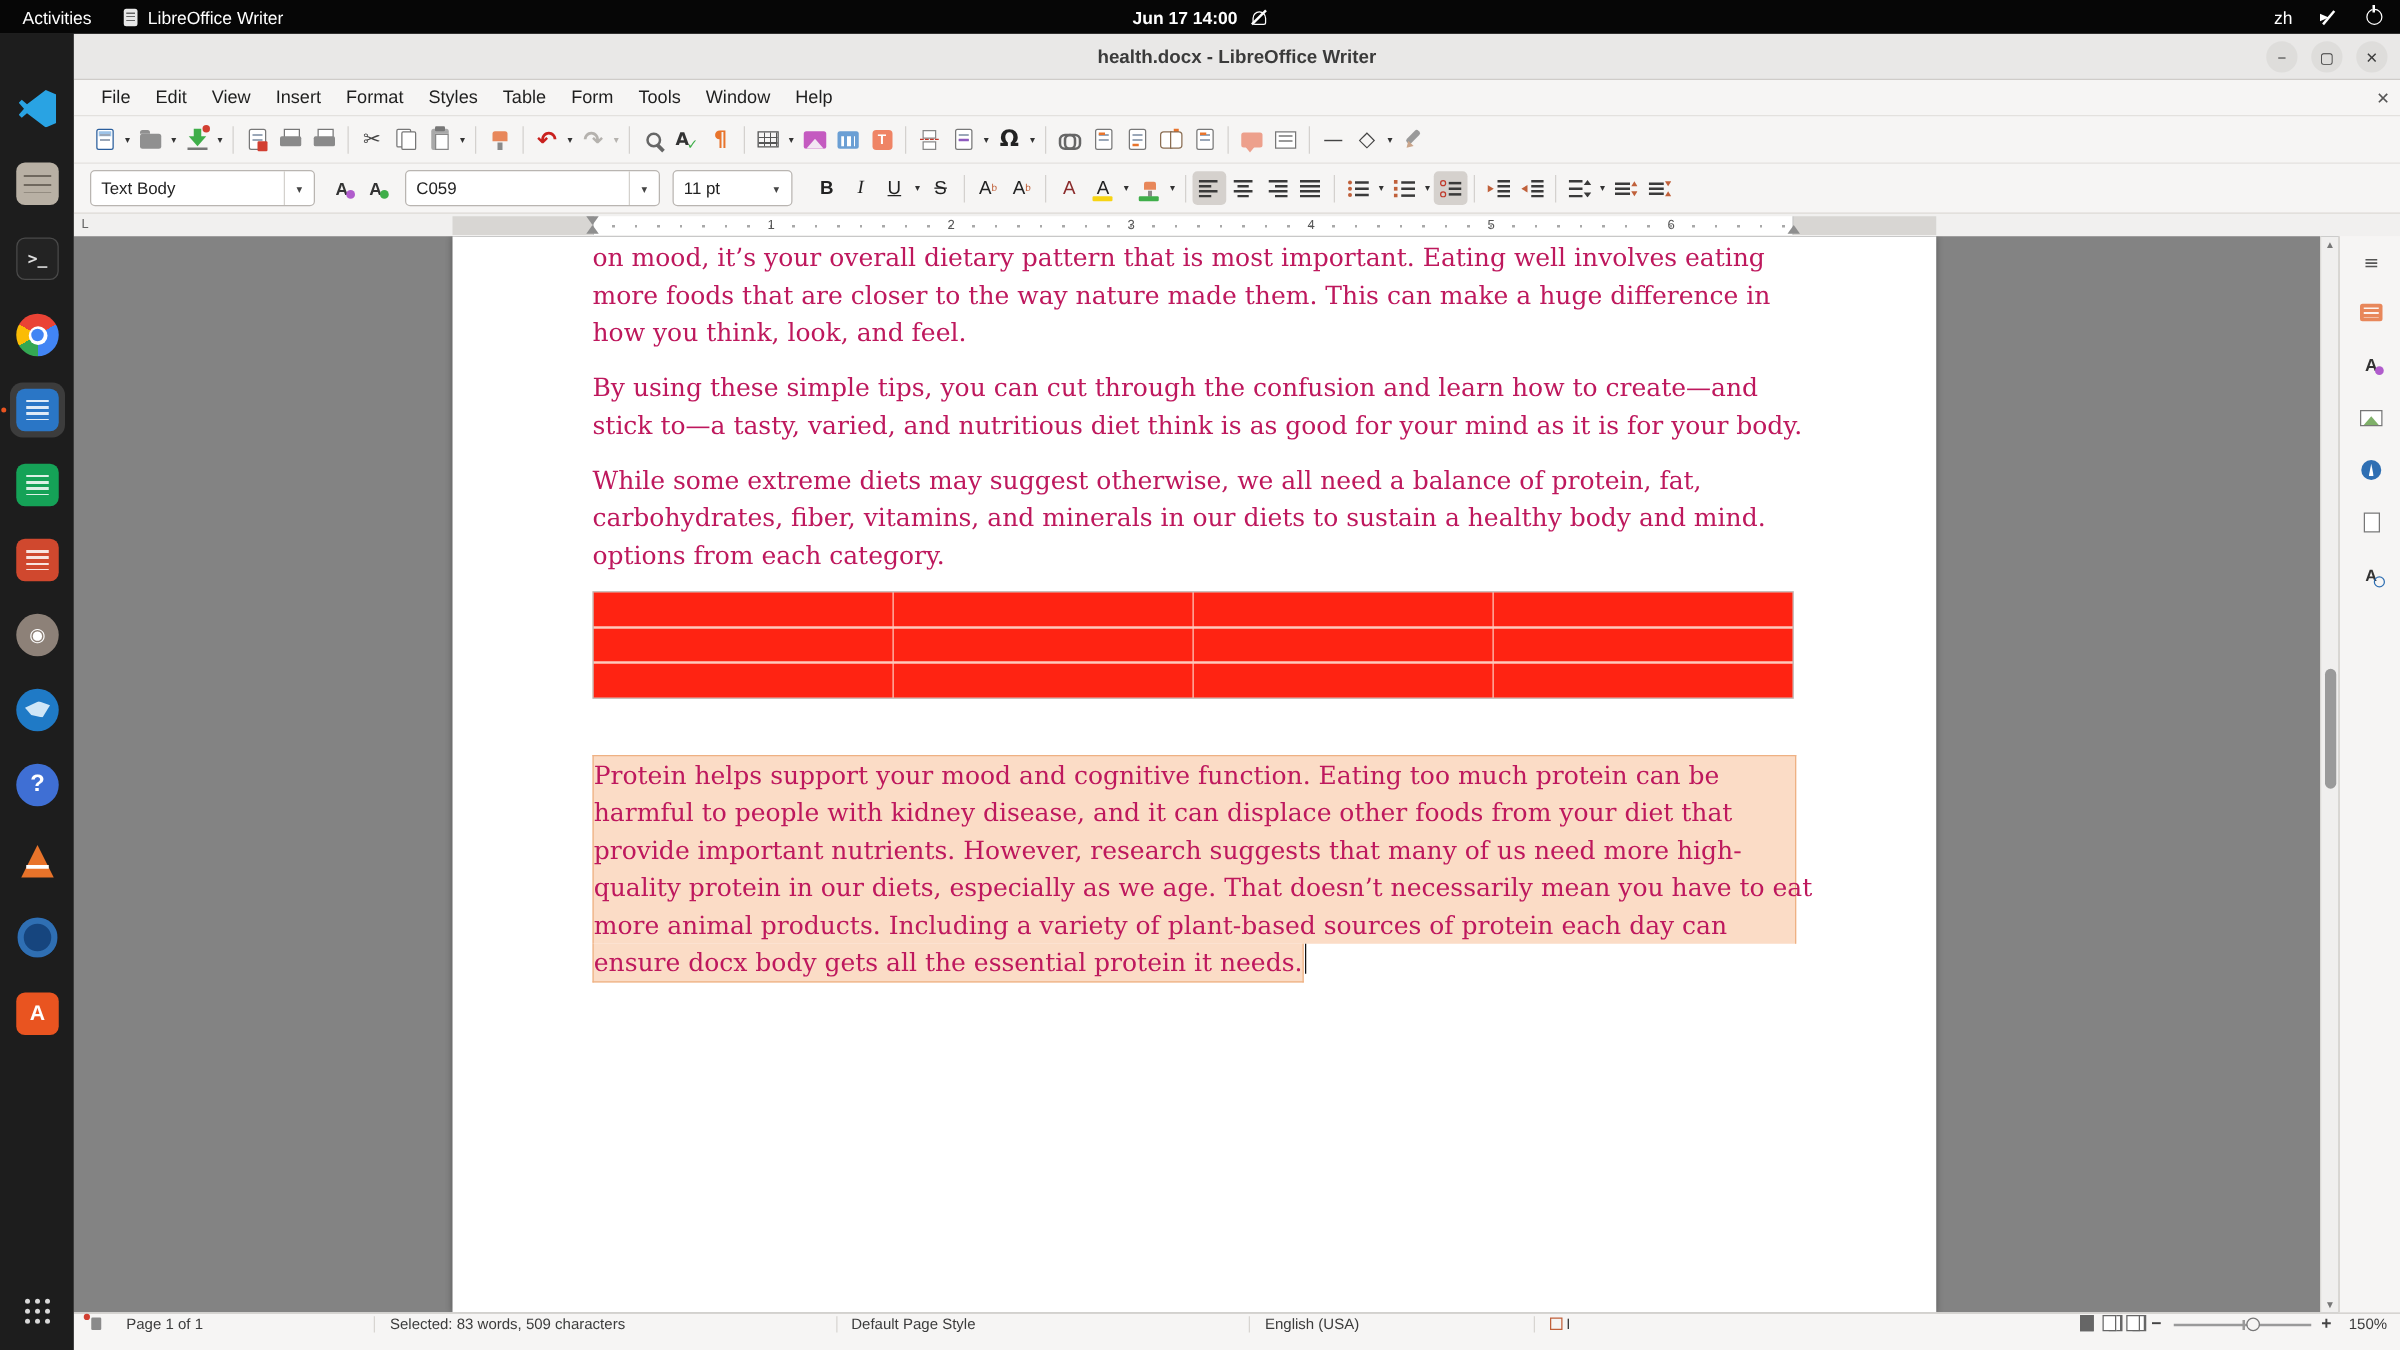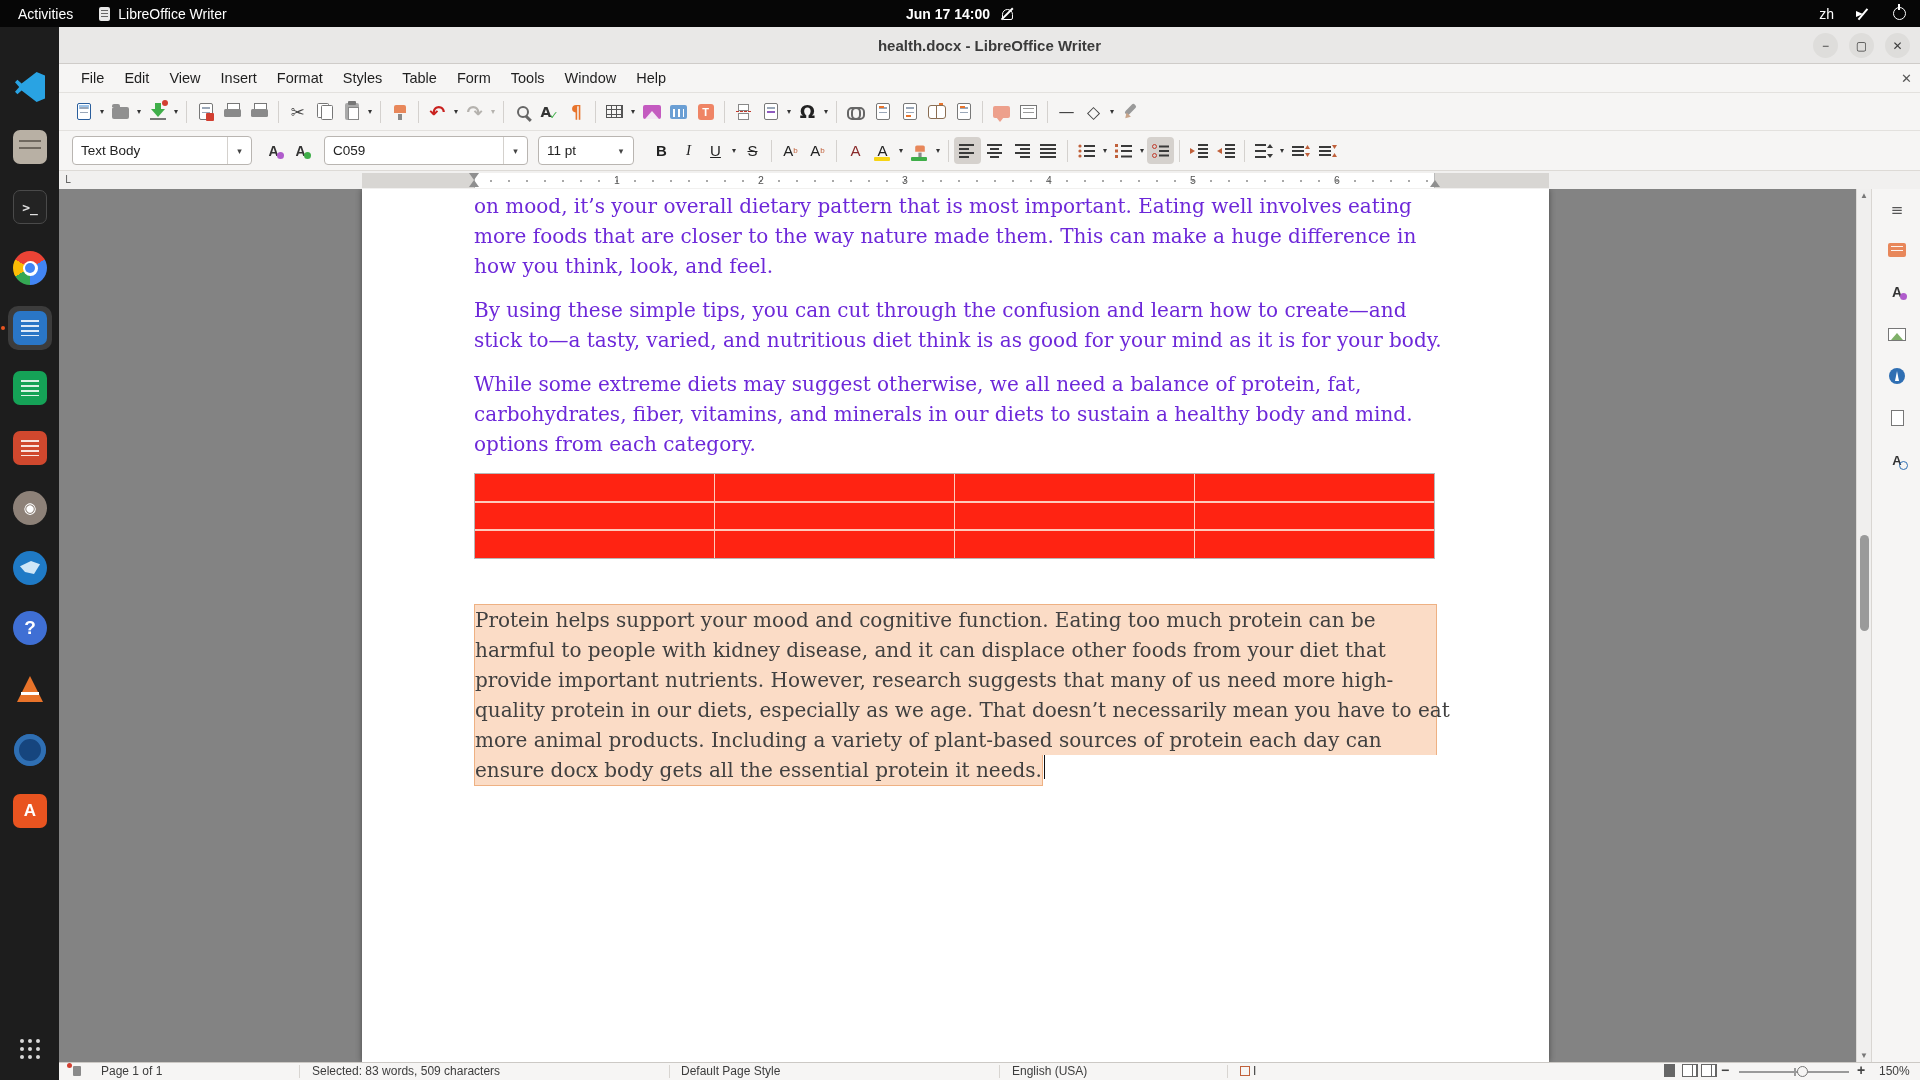--- a/index.html
+++ b/index.html
@@ -150,30 +150,30 @@
   .imark{position:absolute;width:0;height:0;border-left:5px solid transparent;border-right:5px solid transparent;top:2px}
   .imark.down{border-top:7px solid #8f8f8f}
   .imark.up{border-bottom:7px solid #8f8f8f;top:auto;bottom:2px}
   .tabsel{position:absolute;left:6px;top:3px;font-size:10px;color:#666;font-family:"DejaVu Sans Mono",monospace}
 
   
   .workrow{flex:1;display:flex;min-height:0}
   .docarea{position:relative;flex:1;background:#838383;overflow:hidden}
   .page{position:absolute;left:303px;top:0;width:1187px;height:100%;background:#fff;box-shadow:0 0 6px rgba(0,0,0,.45)}
   .textcol{margin-left:112px;width:961px;padding-top:2px}
-  .docline{white-space:pre;font-family:"DejaVu Serif",serif;font-size:20px;line-height:30px;color:#6d28d9}
+  .docline{white-space:pre;font-family:"DejaVu Serif",serif;font-size:20px;line-height:30px;color:#be185d}
   .para{margin-bottom:14px}
   .h1{font-family:"Liberation Sans",sans-serif;font-weight:bold;font-size:33px;line-height:44px;color:#000;margin:16px 0 10px}
   .redtable{margin-top:13px;width:961px;height:86px;border:1px solid #b8b8b8;background:#ffc9bb;
     display:grid;grid-template-columns:repeat(4,1fr);grid-template-rows:repeat(3,1fr);gap:1.6px;padding:0}
   .redtable .cell{background:#ff2312}
   .selwrap{margin-top:45px;width:963px}
   .selblock{background:#fbdcc6;border:1px solid #eeb183;border-bottom:none;padding:0 0 0 0}
   .sel-last{display:inline-block;background:#fbdcc6;border:1px solid #eeb183;border-top:none;vertical-align:top}
-  .selwrap .docline{color:#404040}
+  .selwrap .docline{color:#be185d}
   .cursorbar{display:inline-block;width:1.5px;height:24px;background:#111;vertical-align:-4px;margin-left:1px}
 
   
   .vscroll{position:absolute;right:0;top:0;width:15px;height:100%;background:#f0efee;border-left:1px solid #dcdad7}
   .vthumb{position:absolute;left:3px;width:9px;border-radius:5px;background:#9a9a9a}
   .varrow{position:absolute;left:3px;font-size:8px;color:#777}
 
   
   .sidebar{width:49px;background:#f6f5f4;border-left:1px solid #d9d6d2;position:relative}
   .sb-ic{position:absolute;left:12px;width:26px;height:26px;display:flex;align-items:center;justify-content:center;border-radius:4px;font-size:15px;color:#555}
@@ -182,21 +182,21 @@
     background:repeating-linear-gradient(rgba(255,255,255,.9) 0 1.5px,transparent 1.5px 4px)}
   .sb-gal{width:18px;height:13px;border:1px solid #777;position:relative;background:#fff}
   .sb-gal::after{content:"";position:absolute;left:2px;bottom:0;border-left:6px solid transparent;border-right:6px solid transparent;border-bottom:7px solid #7fb069}
   .sb-nav{width:16px;height:16px;border-radius:50%;background:#2f6fb3;position:relative}
   .sb-nav::after{content:"";position:absolute;left:6px;top:3px;width:4px;height:10px;background:#fff;clip-path:polygon(50% 0,100% 100%,0 100%)}
   .sb-page{width:13px;height:16px;background:#fff;border:1px solid #777}
   .sb-insp{font-size:13px;font-weight:bold;color:#333;position:relative}
   .sb-insp::after{content:"";position:absolute;right:-6px;bottom:-2px;width:7px;height:7px;border:1.6px solid #2f6fb3;border-radius:50%}
 
   
-  .statusbar{height:18px;background:#f6f5f4;border-top:1px solid #ccc9c5;position:relative;font-size:12px;color:#3c3c3c}
+  .statusbar{height:30px;background:#f6f5f4;border-top:1px solid #ccc9c5;position:relative;font-size:12px;color:#3c3c3c}
   .st{position:absolute;top:1px;white-space:nowrap}
   .stsep{position:absolute;top:2px;width:1px;height:13px;background:#d8d5d1}
   .savedot{width:13px;height:13px;position:relative}
   .savedot::before{content:"";position:absolute;left:2px;top:2px;width:8px;height:10px;background:#8a8a8a;border-radius:1px}
   .savedot::after{content:"";position:absolute;right:-1px;top:-1px;width:5px;height:5px;border-radius:50%;background:#d23f31}
   .selmode{width:10px;height:10px;border:1.5px solid #c0603a;display:inline-block;vertical-align:-1px;margin-right:3px}
   .vico{display:inline-block;width:11px;height:13px;border:1px solid #666;background:#fff;margin-right:4px;vertical-align:-2px}
   .vico.f{background:#666}
   .vico.b2{box-shadow:4px 0 0 -1px #fff,5px 0 0 0 #666}
   .zslider{position:absolute;top:8px;width:110px;height:2px;background:#9a9a9a}

